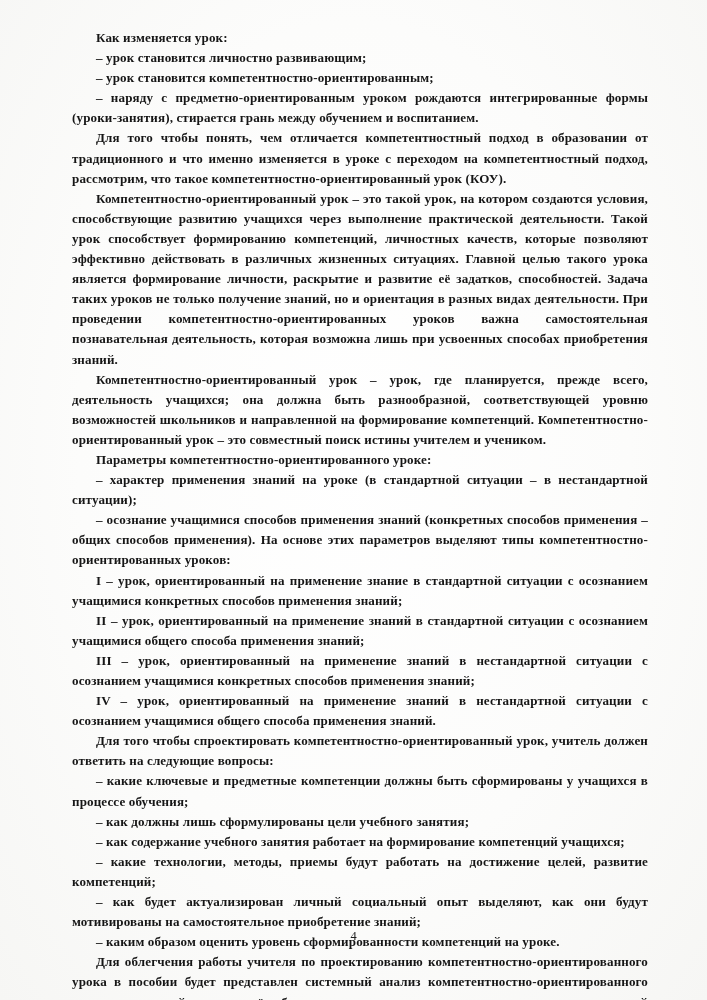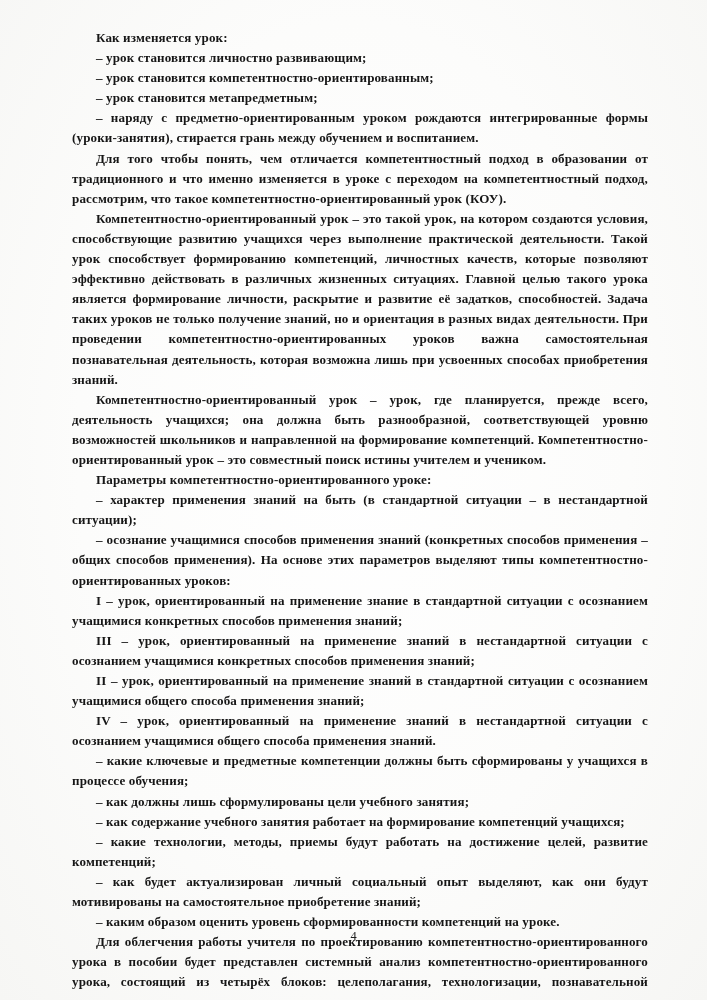--- a/index.html
+++ b/index.html
@@ -69,32 +69,32 @@
 </head>
 <body>
 
 <div class="page">
   <div class="page-noise"></div>
 
   <div class="text-block">
     <p class="para">Как изменяется урок:</p>
     <p class="para">– урок становится личностно развивающим;</p>
     <p class="para">– урок становится компетентностно-ориентированным;</p>
-    <p class="para">– урок становится метапредметным;</p>
     <p class="para">– наряду с предметно-ориентированным уроком рождаются интегрированные формы (уроки-занятия), стирается грань между обучением и воспитанием.</p>
     <p class="para">Для того чтобы понять, чем отличается компетентностный подход в образовании от традиционного и что именно изменяется в уроке с переходом на компетентностный подход, рассмотрим, что такое компетентностно-ориентированный урок (КОУ).</p>
     <p class="para">Компетентностно-ориентированный урок – это такой урок, на котором создаются условия, способствующие развитию учащихся через выполнение практической деятельности. Такой урок способствует формированию компетенций, личностных качеств, которые позволяют эффективно действовать в различных жизненных ситуациях. Главной целью такого урока является формирование личности, раскрытие и развитие её задатков, способностей. Задача таких уроков не только получение знаний, но и ориентация в разных видах деятельности. При проведении компетентностно-ориентированных уроков важна самостоятельная познавательная деятельность, которая возможна лишь при усвоенных способах приобретения знаний.</p>
     <p class="para">Компетентностно-ориентированный урок – урок, где планируется, прежде всего, деятельность учащихся; она должна быть разнообразной, соответствующей уровню возможностей школьников и направленной на формирование компетенций. Компетентностно-ориентированный урок – это совместный поиск истины учителем и учеником.</p>
     <p class="para">Параметры компетентностно-ориентированного уроке:</p>
-    <p class="para">– характер применения знаний на быть (в стандартной ситуации – в нестандартной ситуации);</p>
+    <p class="para">– характер применения знаний на уроке (в стандартной ситуации – в нестандартной ситуации);</p>
     <p class="para">– осознание учащимися способов применения знаний (конкретных способов применения – общих способов применения). На основе этих параметров выделяют типы компетентностно-ориентированных уроков:</p>
     <p class="para">I – урок, ориентированный на применение знание в стандартной ситуации с осознанием учащимися конкретных способов применения знаний;</p>
+    <p class="para">II – урок, ориентированный на применение знаний в стандартной ситуации с осознанием учащимися общего способа применения знаний;</p>
     <p class="para">III – урок, ориентированный на применение знаний в нестандартной ситуации с осознанием учащимися конкретных способов применения знаний;</p>
-    <p class="para">II – урок, ориентированный на применение знаний в стандартной ситуации с осознанием учащимися общего способа применения знаний;</p>
     <p class="para">IV – урок, ориентированный на применение знаний в нестандартной ситуации с осознанием учащимися общего способа применения знаний.</p>
+    <p class="para">Для того чтобы спроектировать компетентностно-ориентированный урок, учитель должен ответить на следующие вопросы:</p>
     <p class="para">– какие ключевые и предметные компетенции должны быть сформированы у учащихся в процессе обучения;</p>
     <p class="para">– как должны лишь сформулированы цели учебного занятия;</p>
     <p class="para">– как содержание учебного занятия работает на формирование компетенций учащихся;</p>
     <p class="para">– какие технологии, методы, приемы будут работать на достижение целей, развитие компетенций;</p>
     <p class="para">– как будет актуализирован личный социальный опыт выделяют, как они будут мотивированы на самостоятельное приобретение знаний;</p>
     <p class="para">– каким образом оценить уровень сформированности компетенций на уроке.</p>
     <p class="para">Для облегчения работы учителя по проектированию компетентностно-ориентированного урока в пособии будет представлен системный анализ компетентностно-ориентированного урока, состоящий из четырёх блоков: целеполагания, технологизации, познавательной деятельности</p>
   </div>
 
   <div class="page-number">4</div>

